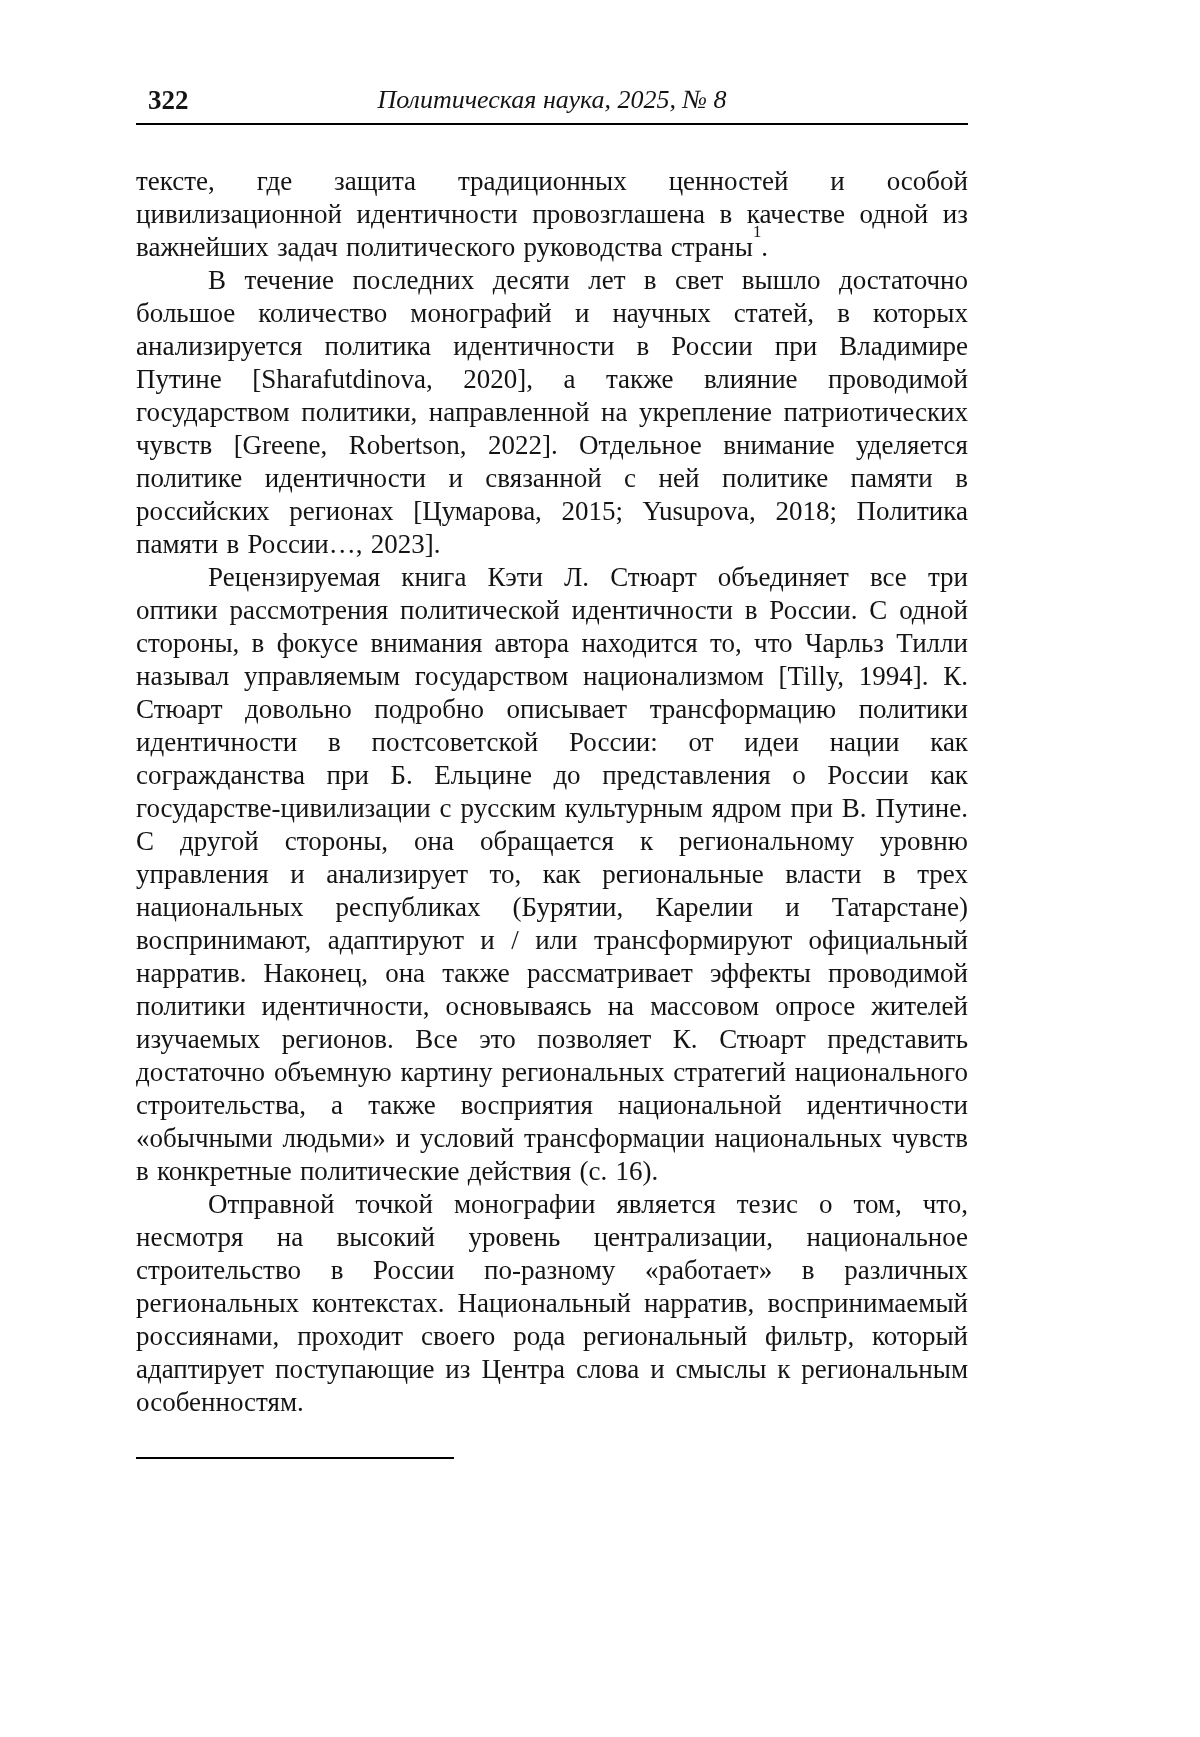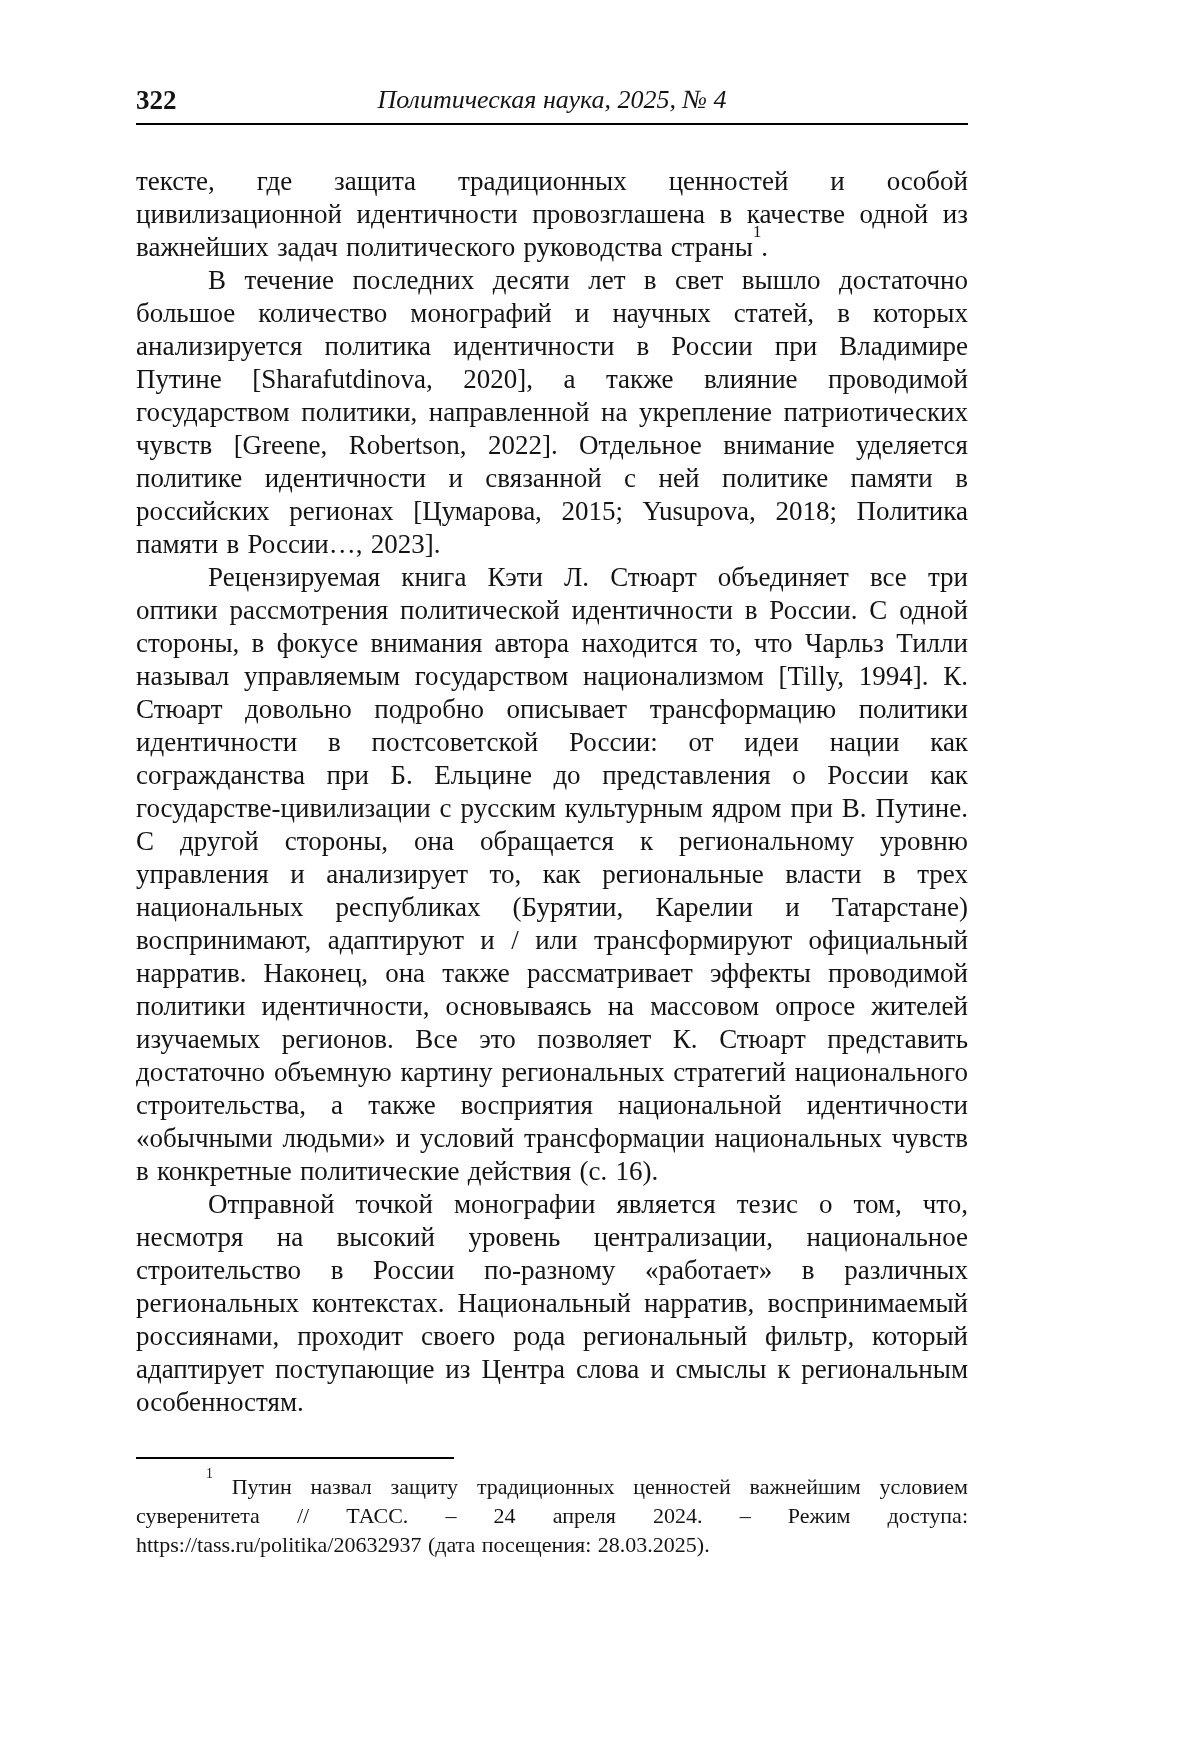--- a/index.html
+++ b/index.html
@@ -25,21 +25,21 @@
   .header-row {
     position: relative;
     text-align: center;
     font-size: 26px;
     line-height: 32px;
     height: 32px;
   }
 
   .page-number {
     position: absolute;
-    left: 0;
+    left: 12px;
     top: 0;
     font-weight: bold;
     font-style: normal;
     font-size: 27px;
   }
 
   .journal-title {
     font-style: italic;
     font-size: 26px;
   }
@@ -99,35 +99,34 @@
   }
 </style>
 </head>
 <body>
 
 <div class="page">
 
   <header class="page-header">
     <div class="header-row">
       <span class="page-number">322</span>
-      <span class="journal-title">Политическая наука, 2025, № 4</span>
+      <span class="journal-title">Политическая наука, 2025, № 8</span>
     </div>
     <div class="header-rule"></div>
   </header>
 
   <main class="body-text">
 
     <p class="para no-indent"><span>тексте, где защита традиционных ценностей и особой цивилизационной идентичности провозглашена в качестве одной из важнейших задач политического руководства страны</span><sup class="fn-ref">1</sup><span>.</span></p>
 
     <p class="para indent">В течение последних десяти лет в свет вышло достаточно большое количество монографий и научных статей, в которых анализируется политика идентичности в России при Владимире Путине [Sharafutdinova, 2020], а также влияние проводимой государством политики, направленной на укрепление патриотических чувств [Greene, Robertson, 2022]. Отдельное внимание уделяется политике идентичности и связанной с ней политике памяти в российских регионах [Цумарова, 2015; Yusupova, 2018; Политика памяти в России…, 2023].</p>
 
     <p class="para indent">Рецензируемая книга Кэти Л. Стюарт объединяет все три оптики рассмотрения политической идентичности в России. С одной стороны, в фокусе внимания автора находится то, что Чарльз Тилли называл управляемым государством национализмом [Tilly, 1994]. К. Стюарт довольно подробно описывает трансформацию политики идентичности в постсоветской России: от идеи нации как согражданства при Б. Ельцине до представления о России как государстве-цивилизации с русским культурным ядром при В. Путине. С другой стороны, она обращается к региональному уровню управления и анализирует то, как региональные власти в трех национальных республиках (Бурятии, Карелии и Татарстане) воспринимают, адаптируют и / или трансформируют официальный нарратив. Наконец, она также рассматривает эффекты проводимой политики идентичности, основываясь на массовом опросе жителей изучаемых регионов. Все это позволяет К. Стюарт представить достаточно объемную картину региональных стратегий национального строительства, а также восприятия национальной идентичности «обычными людьми» и условий трансформации национальных чувств в конкретные политические действия (с. 16).</p>
 
     <p class="para indent">Отправной точкой монографии является тезис о том, что, несмотря на высокий уровень централизации, национальное строительство в России по-разному «работает» в различных региональных контекстах. Национальный нарратив, воспринимаемый россиянами, проходит своего рода региональный фильтр, который адаптирует поступающие из Центра слова и смыслы к региональным особенностям.</p>
 
   </main>
 
   <footer class="footnote-area">
     <div class="footnote-rule"></div>
-    <p class="footnote"><sup>1</sup> <span>Путин назвал защиту традиционных ценностей важнейшим условием суверенитета // ТАСС. – 24 апреля 2024. – Режим доступа: https://tass.ru/politika/20632937 (дата посещения: 28.03.2025).</span></p>
   </footer>
 
 </div>
 
 </body></html>

